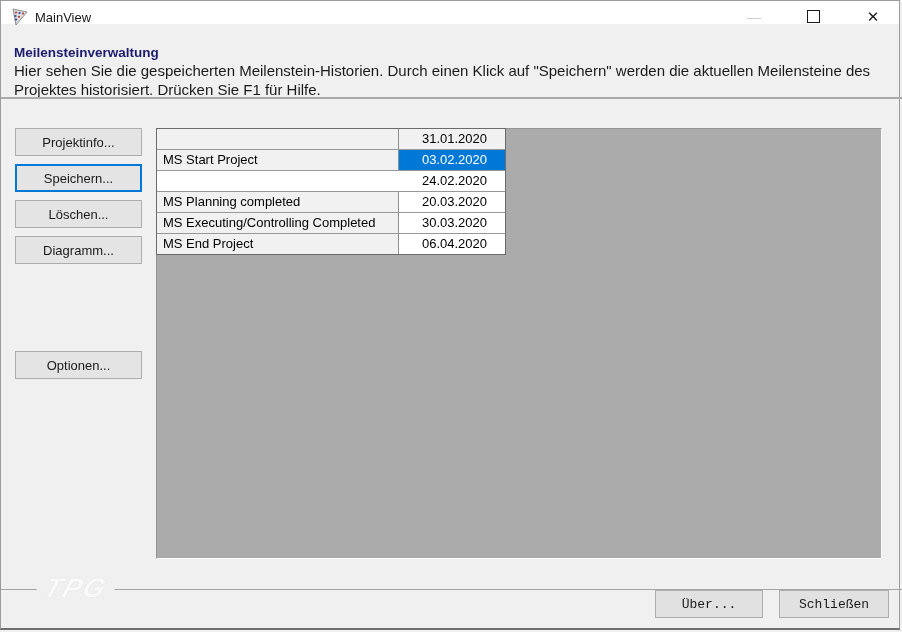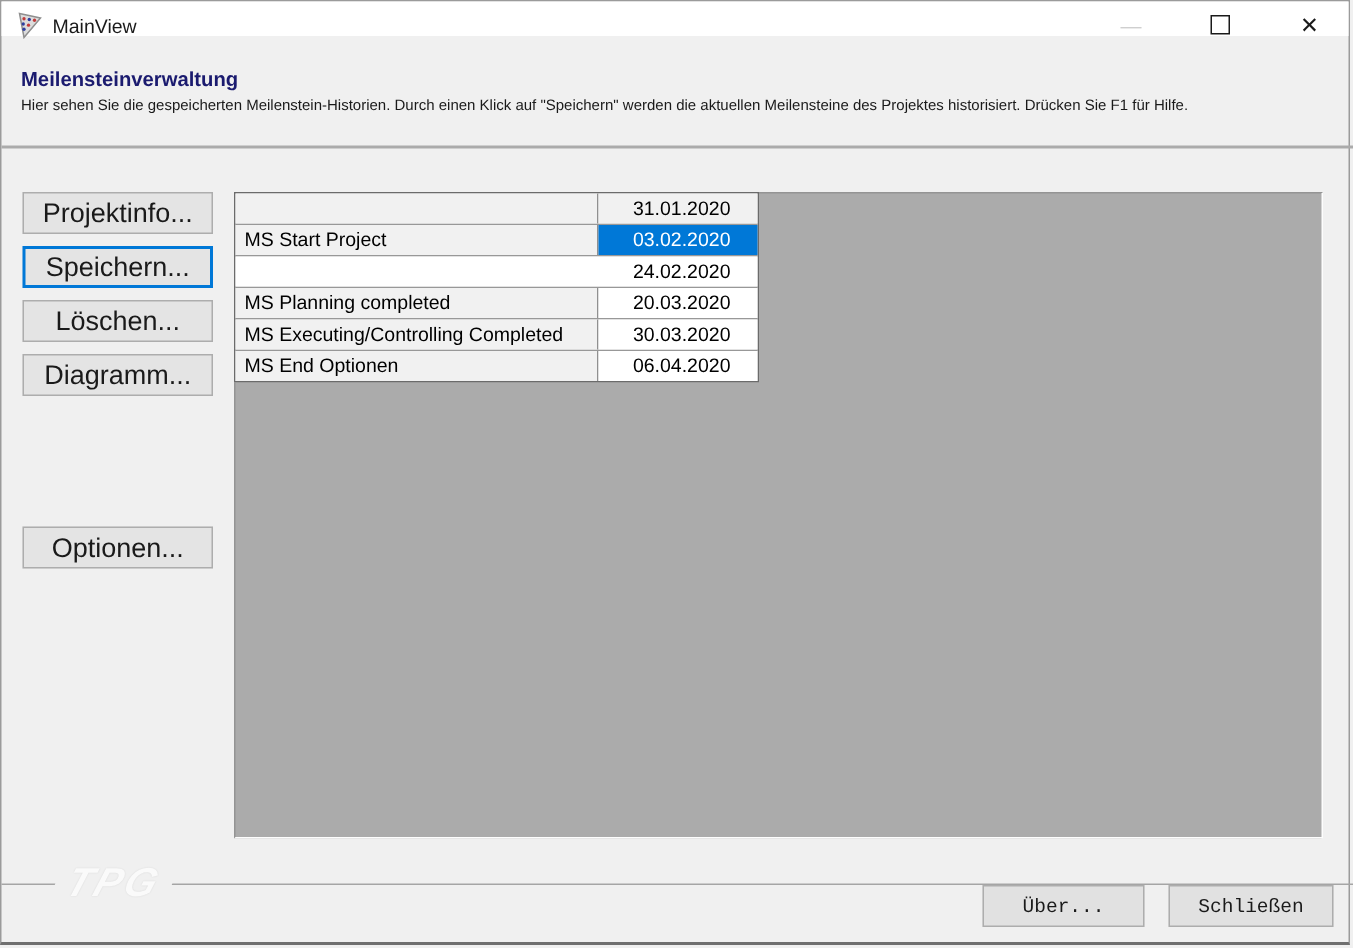--- a/index.html
+++ b/index.html
@@ -12,25 +12,25 @@
   .app-icon{position:absolute;left:10px;top:7px;width:18px;height:18px;}
   .win-title{position:absolute;left:34px;top:9px;font-size:13px;color:#1a1a1a;}
   .caption-btn{position:absolute;top:0;width:34px;height:31px;display:flex;align-items:center;justify-content:center;cursor:default;}
   .btn-min{left:736px;color:#cfcfcf;font-size:14px;}
   .btn-max{left:795px;}
   .btn-max .box{width:11px;height:11px;border:1px solid #1a1a1a;}
   .btn-close{left:855px;color:#1a1a1a;font-size:15px;}
   
   .hdr-title{position:absolute;left:13px;top:44px;font-size:13.5px;font-weight:bold;color:#1b1b6f;}
   .hdr-desc{position:absolute;left:13px;top:60px;width:878px;height:37px;overflow:hidden;
-            font-size:10px;line-height:19px;color:#1a1a1a;}
+            font-size:15px;line-height:19px;color:#1a1a1a;}
   .hdr-divider{position:absolute;left:0;top:96px;width:902px;height:2px;background:#ababab;}
   
   .side-btn{position:absolute;left:14px;width:127px;height:28px;background:#e4e4e4;border:1px solid #adadad;
-            font-size:18px;color:#1a1a1a;display:flex;align-items:center;justify-content:center;
+            font-size:13px;color:#1a1a1a;display:flex;align-items:center;justify-content:center;
             box-sizing:border-box;font-family:"Liberation Sans",sans-serif;padding:0;}
   .side-btn.focused{border:2px solid #0078d7;}
   
   .panel{position:absolute;left:155px;top:127px;width:726px;height:431px;background:#ababab;
          border-top:1px solid #949494;border-left:1px solid #949494;
          border-right:1px solid #fdfdfd;border-bottom:1px solid #fdfdfd;box-sizing:border-box;}
   
   .ms-table{position:absolute;left:155px;top:127px;width:350px;border:1px solid #6b6b6b;
             background:#f1f1f1;box-sizing:border-box;z-index:2;}
   .trow{display:flex;height:20px;border-bottom:1px solid #989898;}
@@ -105,21 +105,21 @@
     </div>
     <div class="trow">
       <div class="tname">MS Planning completed</div>
       <div class="tdate">20.03.2020</div>
     </div>
     <div class="trow">
       <div class="tname">MS Executing/Controlling Completed</div>
       <div class="tdate">30.03.2020</div>
     </div>
     <div class="trow">
-      <div class="tname">MS End Optionen</div>
+      <div class="tname">MS End Project</div>
       <div class="tdate">06.04.2020</div>
     </div>
   </div>
 
   <div class="foot-divider"></div>
   <div class="tpg-logo">TPG</div>
   <button class="foot-btn btn-ueber">Über...</button>
   <button class="foot-btn btn-schliessen">Schließen</button>
 
 </div>

